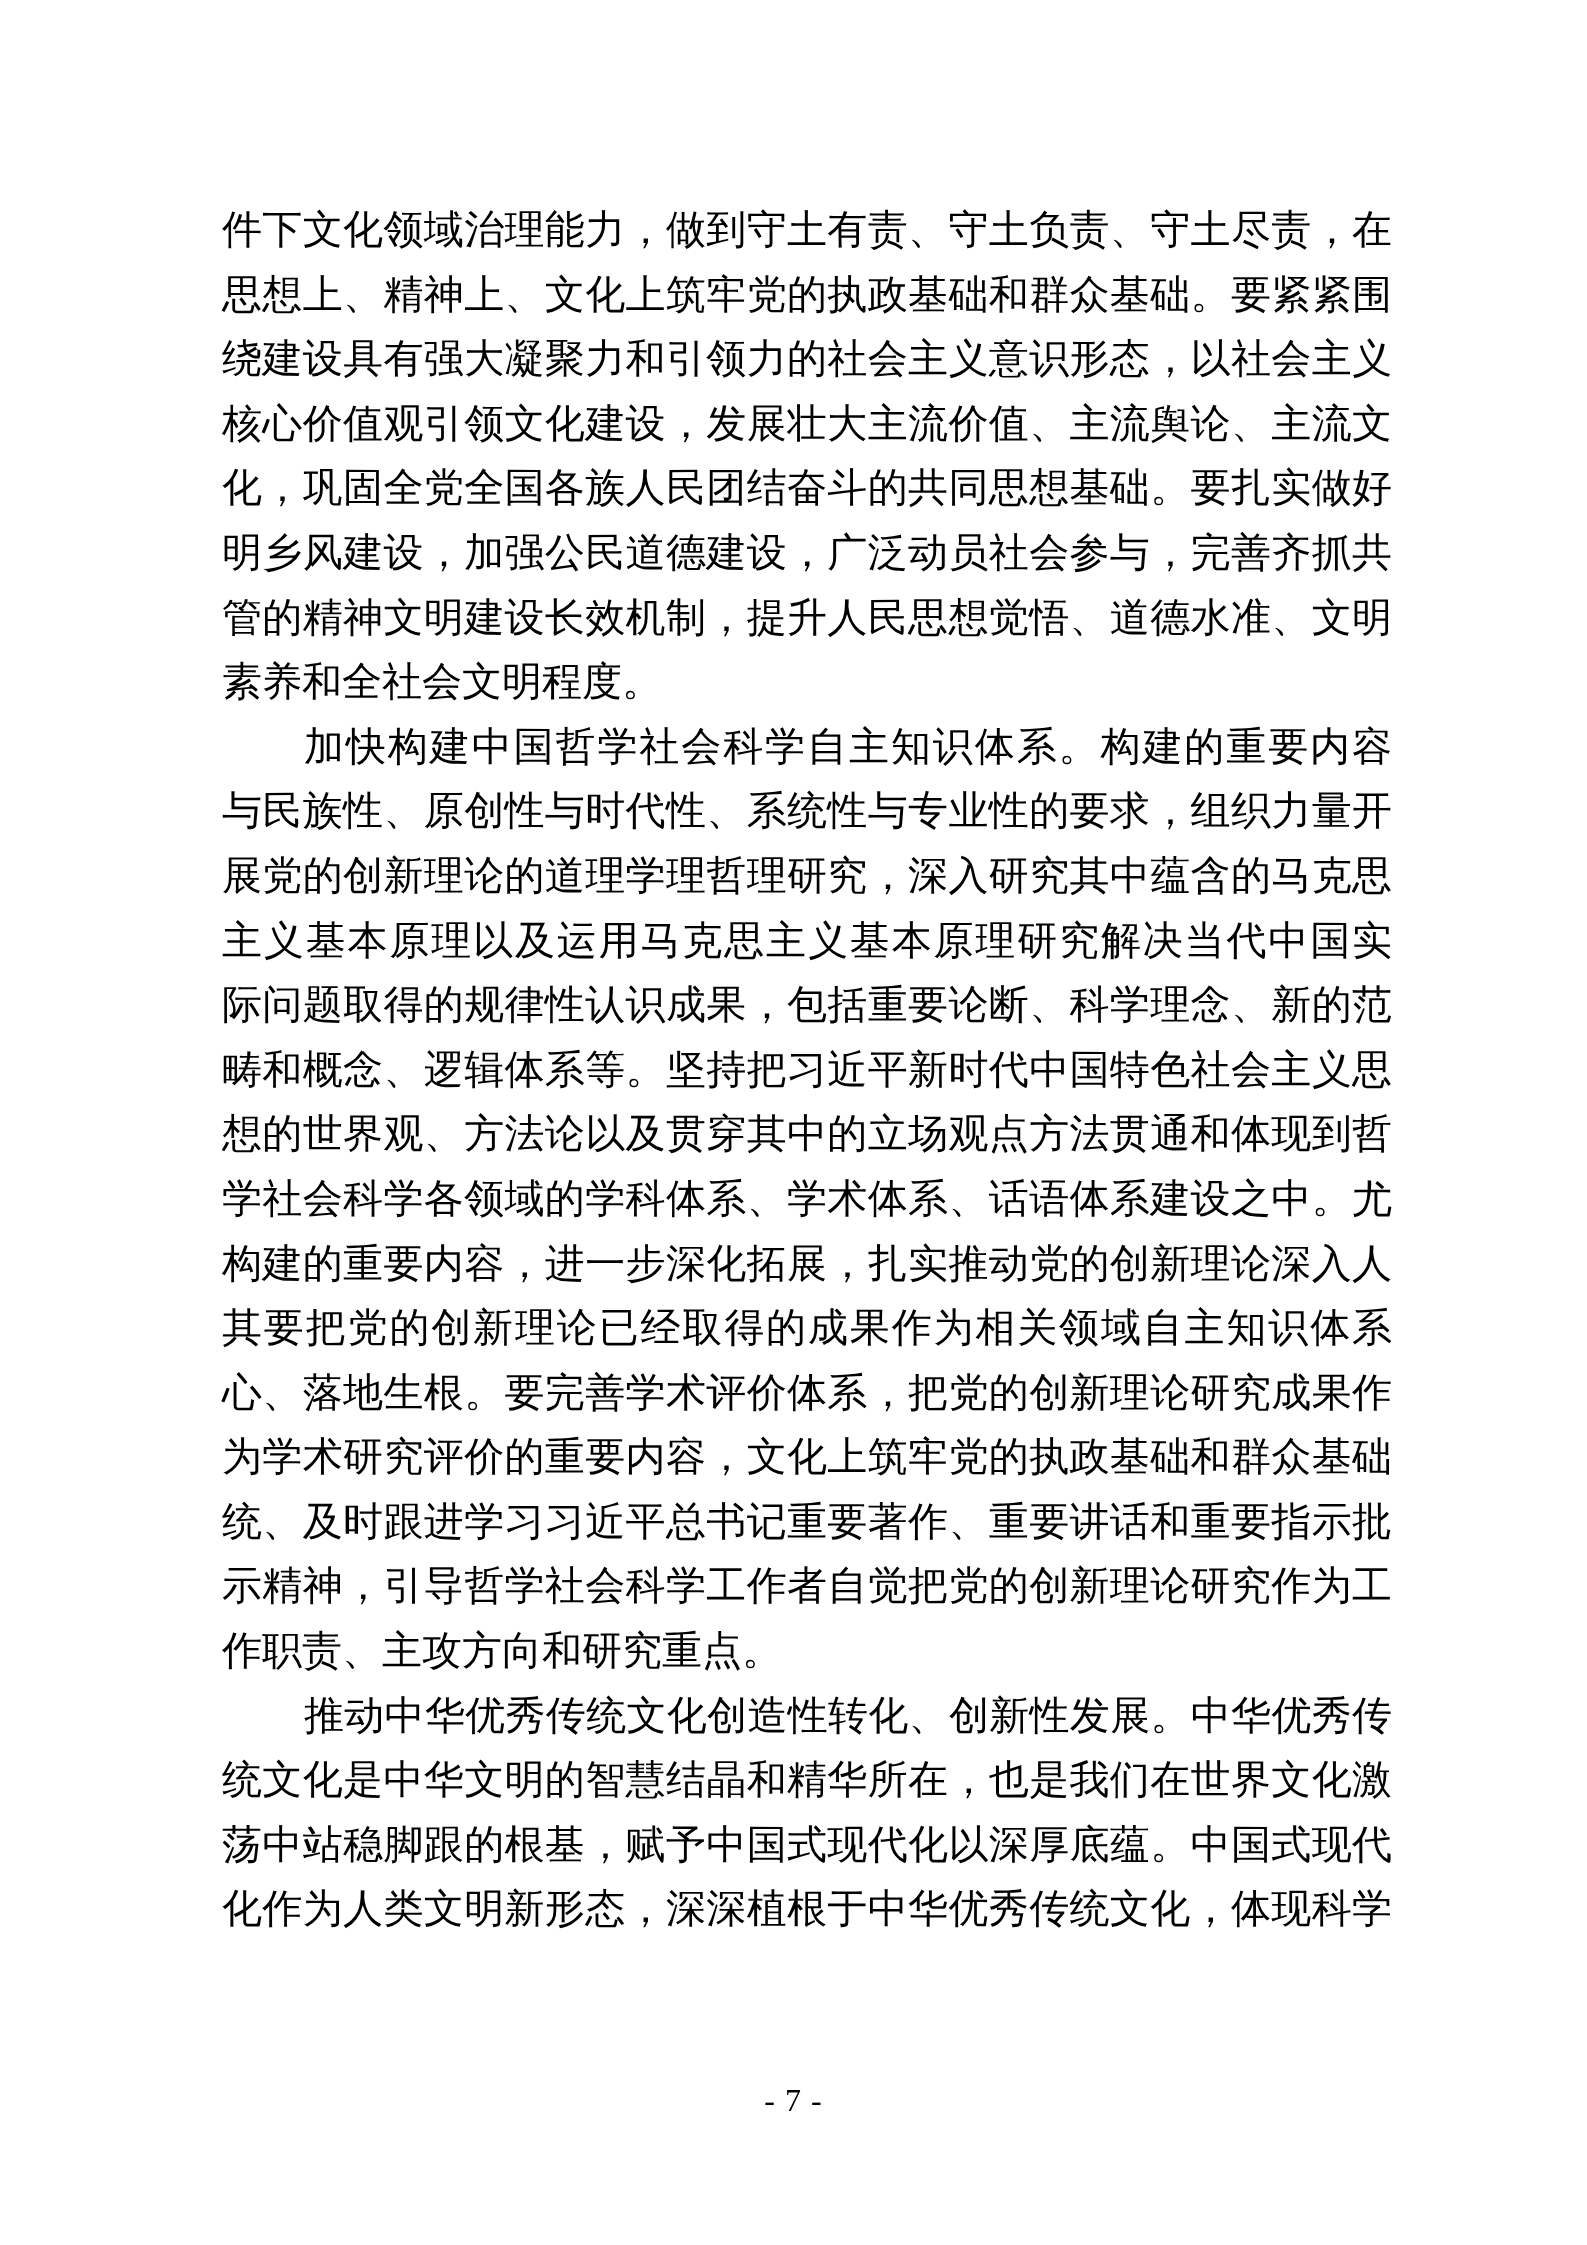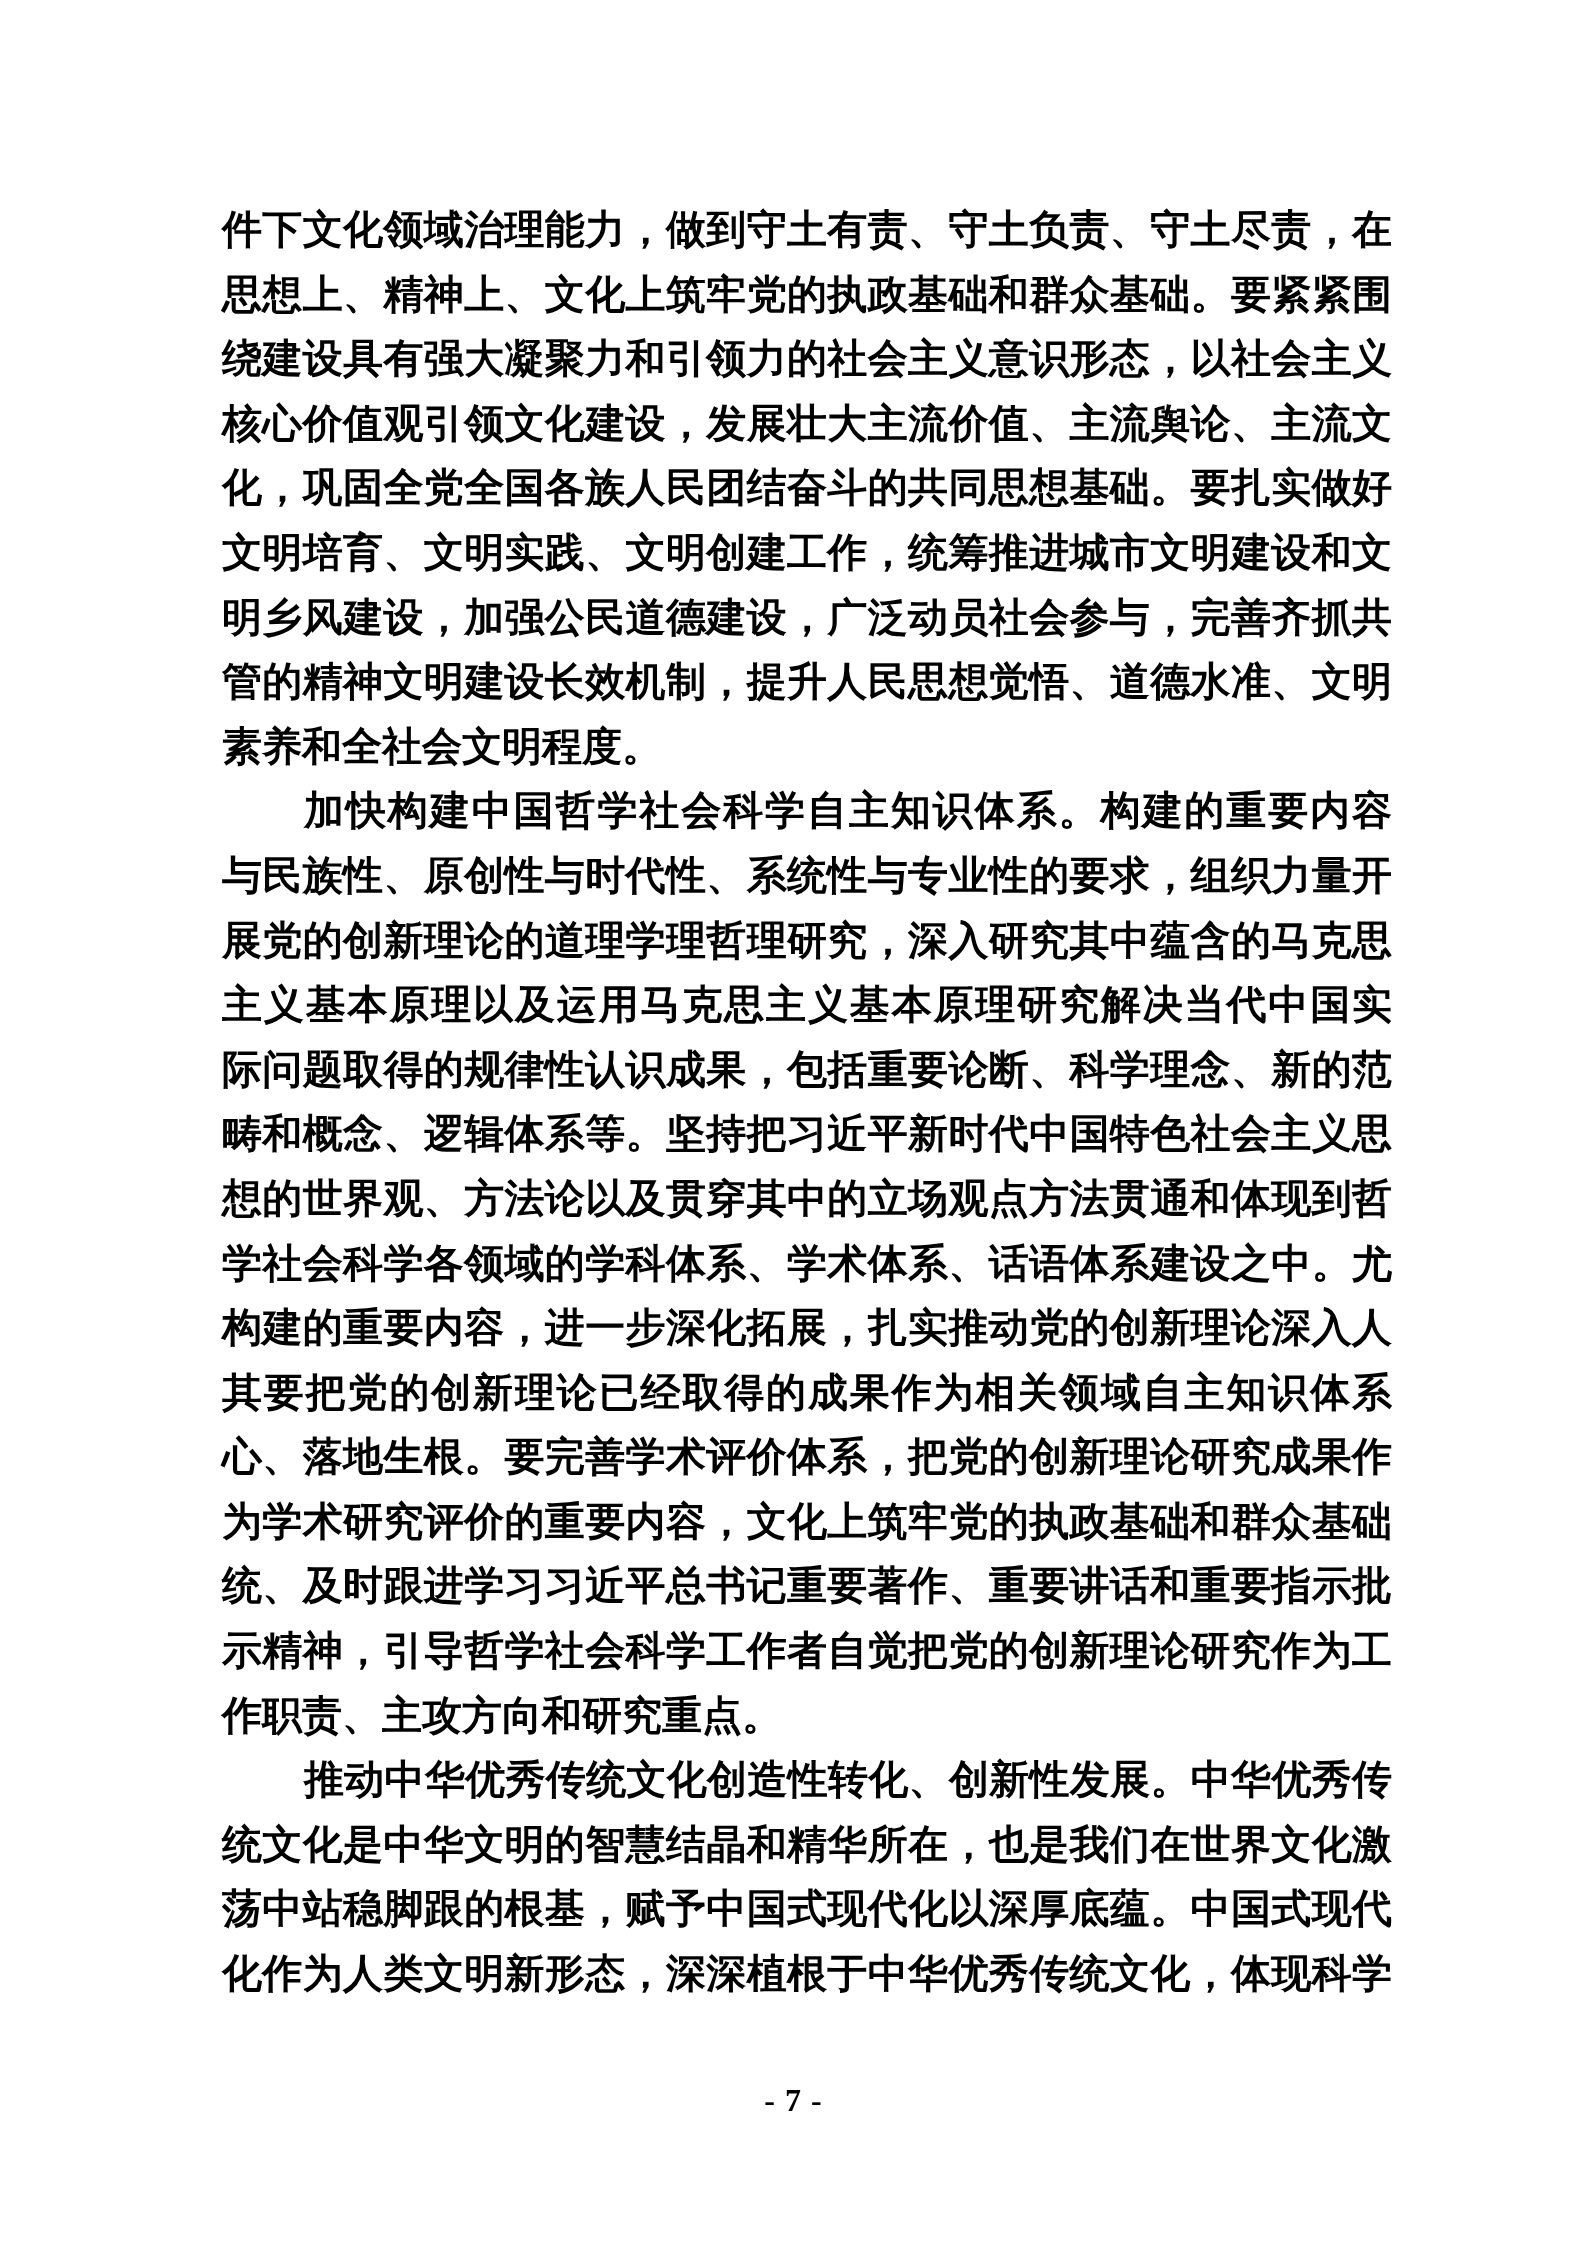--- a/index.html
+++ b/index.html
@@ -1,15 +1,15 @@
 <!DOCTYPE html>
 <html><head>
 <meta charset="utf-8">
 <style>
-  * { margin: 0; padding: 0; box-sizing: border-box; font-weight: bold; }
+  * { margin: 0; padding: 0; box-sizing: border-box; }
   html, body { background: #ffffff; }
   .page {
     position: relative;
     width: 1587px;
     height: 2245px;
     background: #ffffff;
     overflow: hidden;
     font-family: "Liberation Serif", "DejaVu Serif", serif;
     color: #000000;
   }
@@ -50,21 +50,20 @@
 
 <div class="page">
   <main class="doc-body">
 
   <div class="paragraph">
         <div class="line">件下文化领域治理能力，做到守土有责、守土负责、守土尽责，在</div>
         <div class="line">思想上、精神上、文化上筑牢党的执政基础和群众基础。要紧紧围</div>
         <div class="line">绕建设具有强大凝聚力和引领力的社会主义意识形态，以社会主义</div>
         <div class="line">核心价值观引领文化建设，发展壮大主流价值、主流舆论、主流文</div>
         <div class="line">化，巩固全党全国各族人民团结奋斗的共同思想基础。要扎实做好</div>
-        <div class="line">文明培育、文明实践、文明创建工作，统筹推进城市文明建设和文</div>
         <div class="line">明乡风建设，加强公民道德建设，广泛动员社会参与，完善齐抓共</div>
         <div class="line">管的精神文明建设长效机制，提升人民思想觉悟、道德水准、文明</div>
         <div class="line short">素养和全社会文明程度。</div>
       </div>
       <div class="paragraph">
         <div class="line indent">加快构建中国哲学社会科学自主知识体系。构建的重要内容</div>
         <div class="line">与民族性、原创性与时代性、系统性与专业性的要求，组织力量开</div>
         <div class="line">展党的创新理论的道理学理哲理研究，深入研究其中蕴含的马克思</div>
         <div class="line">主义基本原理以及运用马克思主义基本原理研究解决当代中国实</div>
         <div class="line">际问题取得的规律性认识成果，包括重要论断、科学理念、新的范</div>

